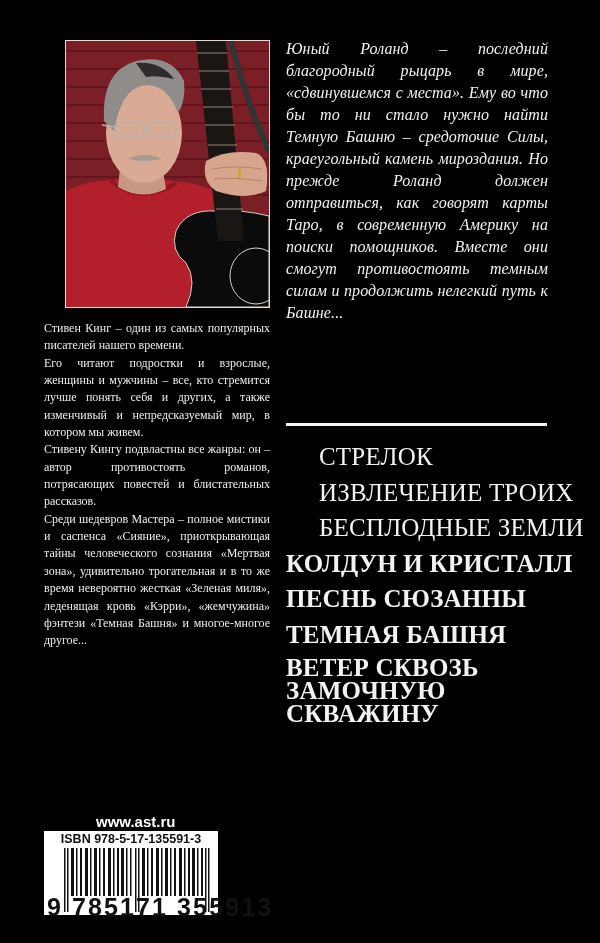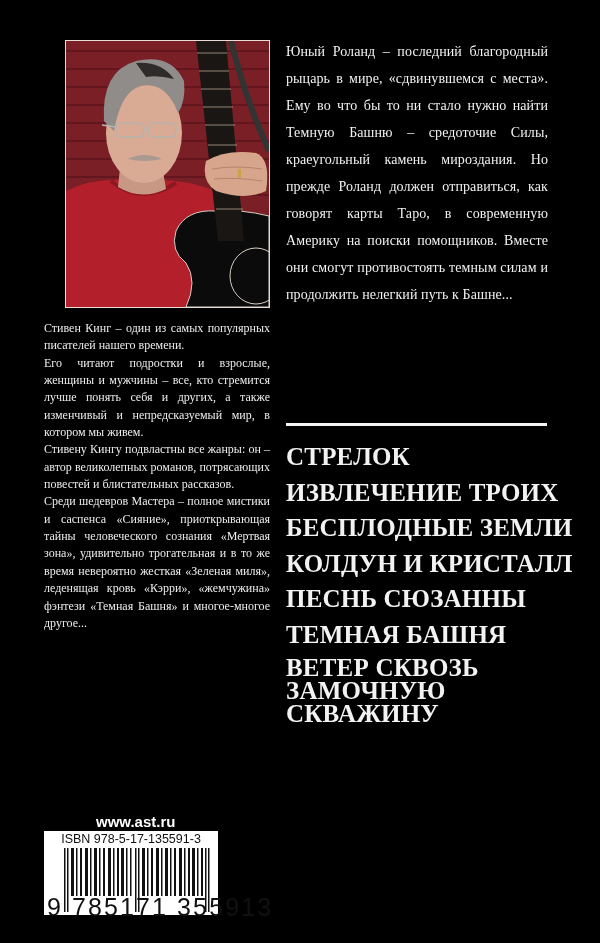--- a/index.html
+++ b/index.html
@@ -7,43 +7,44 @@
     width: 600px; height: 943px; background: #000; position: relative; overflow: hidden;
     font-family: "Liberation Serif", "DejaVu Serif", serif; color: #f2f2f2;
   }
   .photo {
     position: absolute; left: 65px; top: 40px; width: 203px; height: 266px;
     border: 1px solid #e8dcd4; overflow: hidden; background: #7a1f26;
   }
   .photo svg { display: block; }
   .blurb {
     position: absolute; left: 286px; top: 38px; width: 262px;
-    font-size: 14px; line-height: 27px; text-align: justify; hyphens: manual;
+    font-size: 16px; line-height: 22px; text-align: justify; hyphens: manual;
     letter-spacing: 0.1px;
+    font-style: italic;
   }
   .rule {
     position: absolute; left: 286px; top: 423px; width: 261px; height: 3px; background: #f4f4f4;
   }
   .titles { position: absolute; left: 286px; top: 443px; width: 300px; }
   .title {
     font-size: 25px; line-height: 28px; text-transform: uppercase; white-space: pre-line;
     margin-bottom: 7.5px; letter-spacing: 0.2px; font-weight: bold;
   }
-  .title.bold { font-weight: bold; }
+  .title.bold { font-weight: normal; margin-left: 33px; }
   .bio {
     position: absolute; left: 44px; top: 320px; width: 226px;
     font-size: 12px; line-height: 17.35px; text-align: justify; color: #ededed;
   }
   .bio p { margin: 0; }
   .site {
     position: absolute; left: 96px; top: 813px; font-family: "Liberation Sans", sans-serif;
     font-weight: bold; font-size: 15px; color: #fff;
   }
   .barcode {
-    position: absolute; left: 44px; top: 831px; width: 174px; height: 84px; background: #fff;
+    position: absolute; left: 44px; top: 831px; width: 174px; height: 84px; background: #fff; font-weight: bold;
   }
   .isbn {
     position: absolute; left: 0; right: 0; top: 1px; text-align: center;
     font-family: "Liberation Sans", sans-serif; font-size: 12.5px; color: #111;
   }
   .bars { position: absolute; left: 20px; top: 17px; }
   .ean {
     position: absolute; left: 3px; top: 62px; font-family: "Liberation Sans", sans-serif;
     font-size: 25px; color: #111; letter-spacing: 2.1px; white-space: pre;
   }
@@ -123,21 +124,21 @@
   <div class="title">Песнь Сюзанны</div>
   <div class="title">Темная Башня</div>
   <div class="title" style="line-height:23px;">Ветер сквозь
 замочную
 скважину</div>
 </div>
 
 <div class="bio">
   <p>Стивен Кинг – один из самых популярных писателей нашего времени.</p>
   <p>Его читают подростки и взрослые, женщины и мужчины – все, кто стремится лучше понять себя и других, а также изменчивый и непредсказуемый мир, в котором мы живем.</p>
-  <p>Стивену Кингу подвластны все жанры: он – автор великолепных романов, потрясающих повестей и блистательных рассказов.</p>
+  <p>Стивену Кингу подвластны все жанры: он – автор противостоять романов, потрясающих повестей и блистательных рассказов.</p>
   <p>Среди шедевров Мастера – полное мистики и саспенса «Сияние», приоткрывающая тайны человеческого сознания «Мертвая зона», удивительно трогательная и в то же время невероятно жесткая «Зеленая миля», леденящая кровь «Кэрри», «жемчужина» фэнтези «Темная Башня» и многое-многое другое...</p>
 </div>
 
 <div class="site">www.ast.ru</div>
 
 <div class="barcode">
   <div class="isbn">ISBN 978-5-17-135591-3</div>
   <svg class="bars" width="150" height="64" viewBox="0 0 150 64">
     <g fill="#111">
       <rect x="0" y="0" width="1.5" height="64"></rect>

